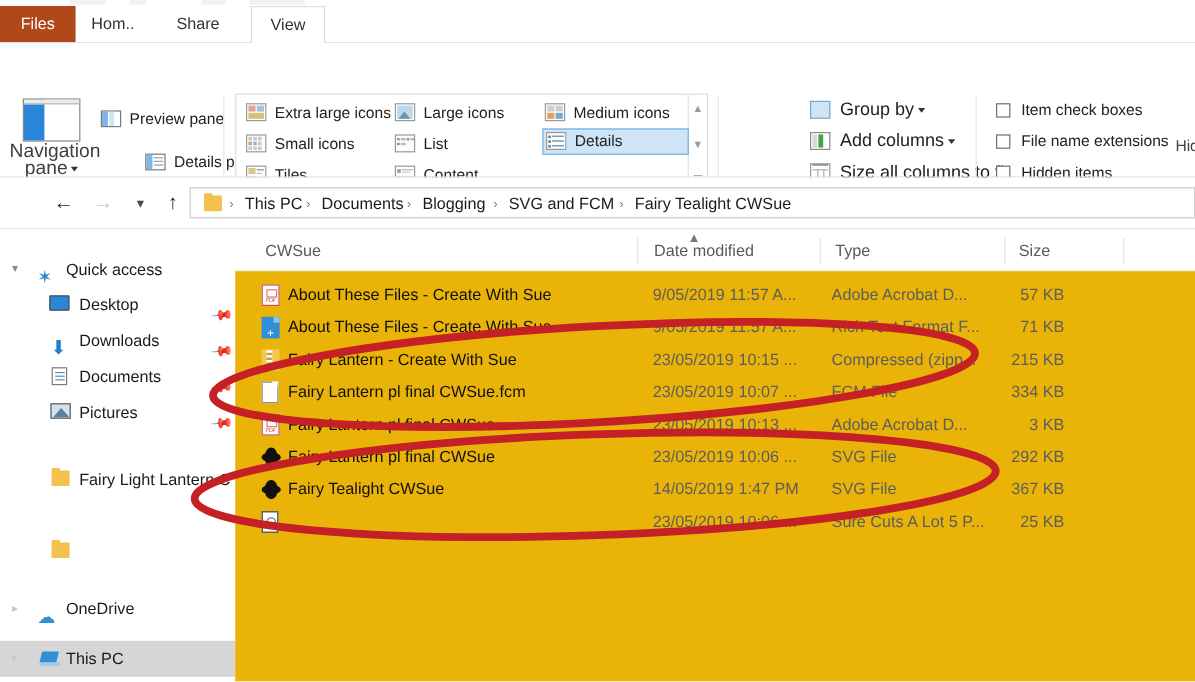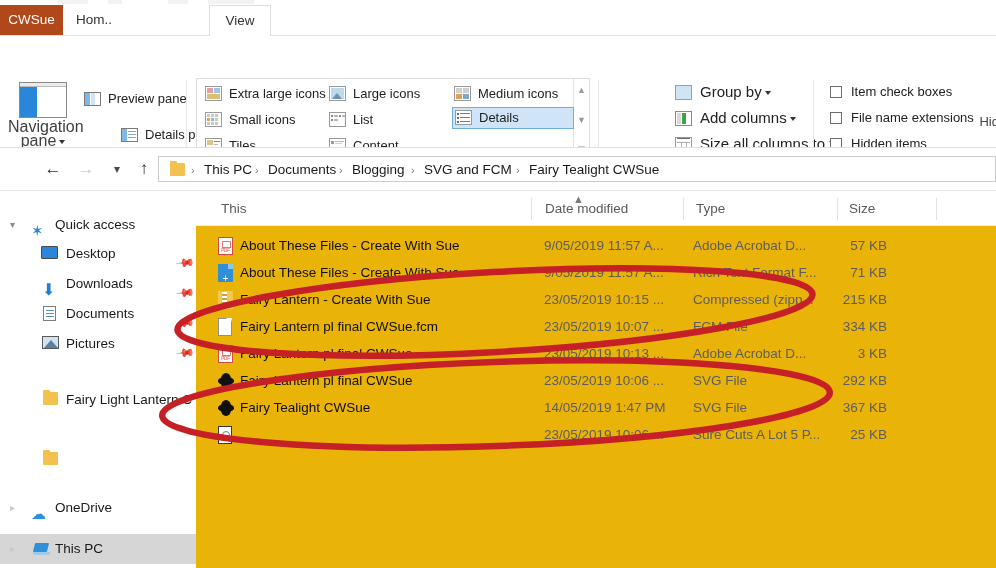--- a/index.html
+++ b/index.html
@@ -155,22 +155,23 @@
 <div id="app">
 
   <div class="titlebar-sliver">
     <div class="sliver-ghost" style="left:58px;width:30px;"></div>
     <div class="sliver-ghost" style="left:108px;width:14px;"></div>
     <div class="sliver-ghost" style="left:168px;width:20px;"></div>
     <div class="sliver-ghost" style="left:208px;width:46px;"></div>
   </div>
 
   <div class="tabstrip">
-    <div class="tab tab-file">CWSue</div>
+    <div class="tab tab-file">Files</div>
     <div class="tab tab-home">Hom..</div>
+    <div class="tab tab-share">Share</div>
     <div class="tab tab-view">View</div>
   </div>
   <div class="tabstrip-underline"></div>
   <div class="tab-view-mask"></div>
 
   <div class="ribbon">
 
     <div class="navpane-btn">
       <div class="navpane-ico"></div>
       <div class="navpane-txt">Navigation</div>
@@ -268,21 +269,21 @@
     <div class="crumb-sep" style="left:180px;">›</div>
     <div class="crumb" style="left:193px;">Blogging</div>
     <div class="crumb-sep" style="left:252px;">›</div>
     <div class="crumb" style="left:265px;">SVG and FCM</div>
     <div class="crumb-sep" style="left:357px;">›</div>
     <div class="crumb" style="left:370px;">Fairy Tealight CWSue</div>
   </div>
   <div class="addr-underline"></div>
 
   <div class="colhead">
-    <div class="col" style="left:25px;">This</div>
+    <div class="col" style="left:25px;">CWSue</div>
     <div class="sort-chevron">▲</div>
     <div class="col-div" style="left:335px;"></div>
     <div class="col" style="left:349px;">Date modified</div>
     <div class="col-div" style="left:487px;"></div>
     <div class="col" style="left:500px;">Type</div>
     <div class="col-div" style="left:641px;"></div>
     <div class="col" style="left:653px;">Size</div>
     <div class="col-div" style="left:740px;"></div>
   </div>
   <div class="colhead-underline"></div>

